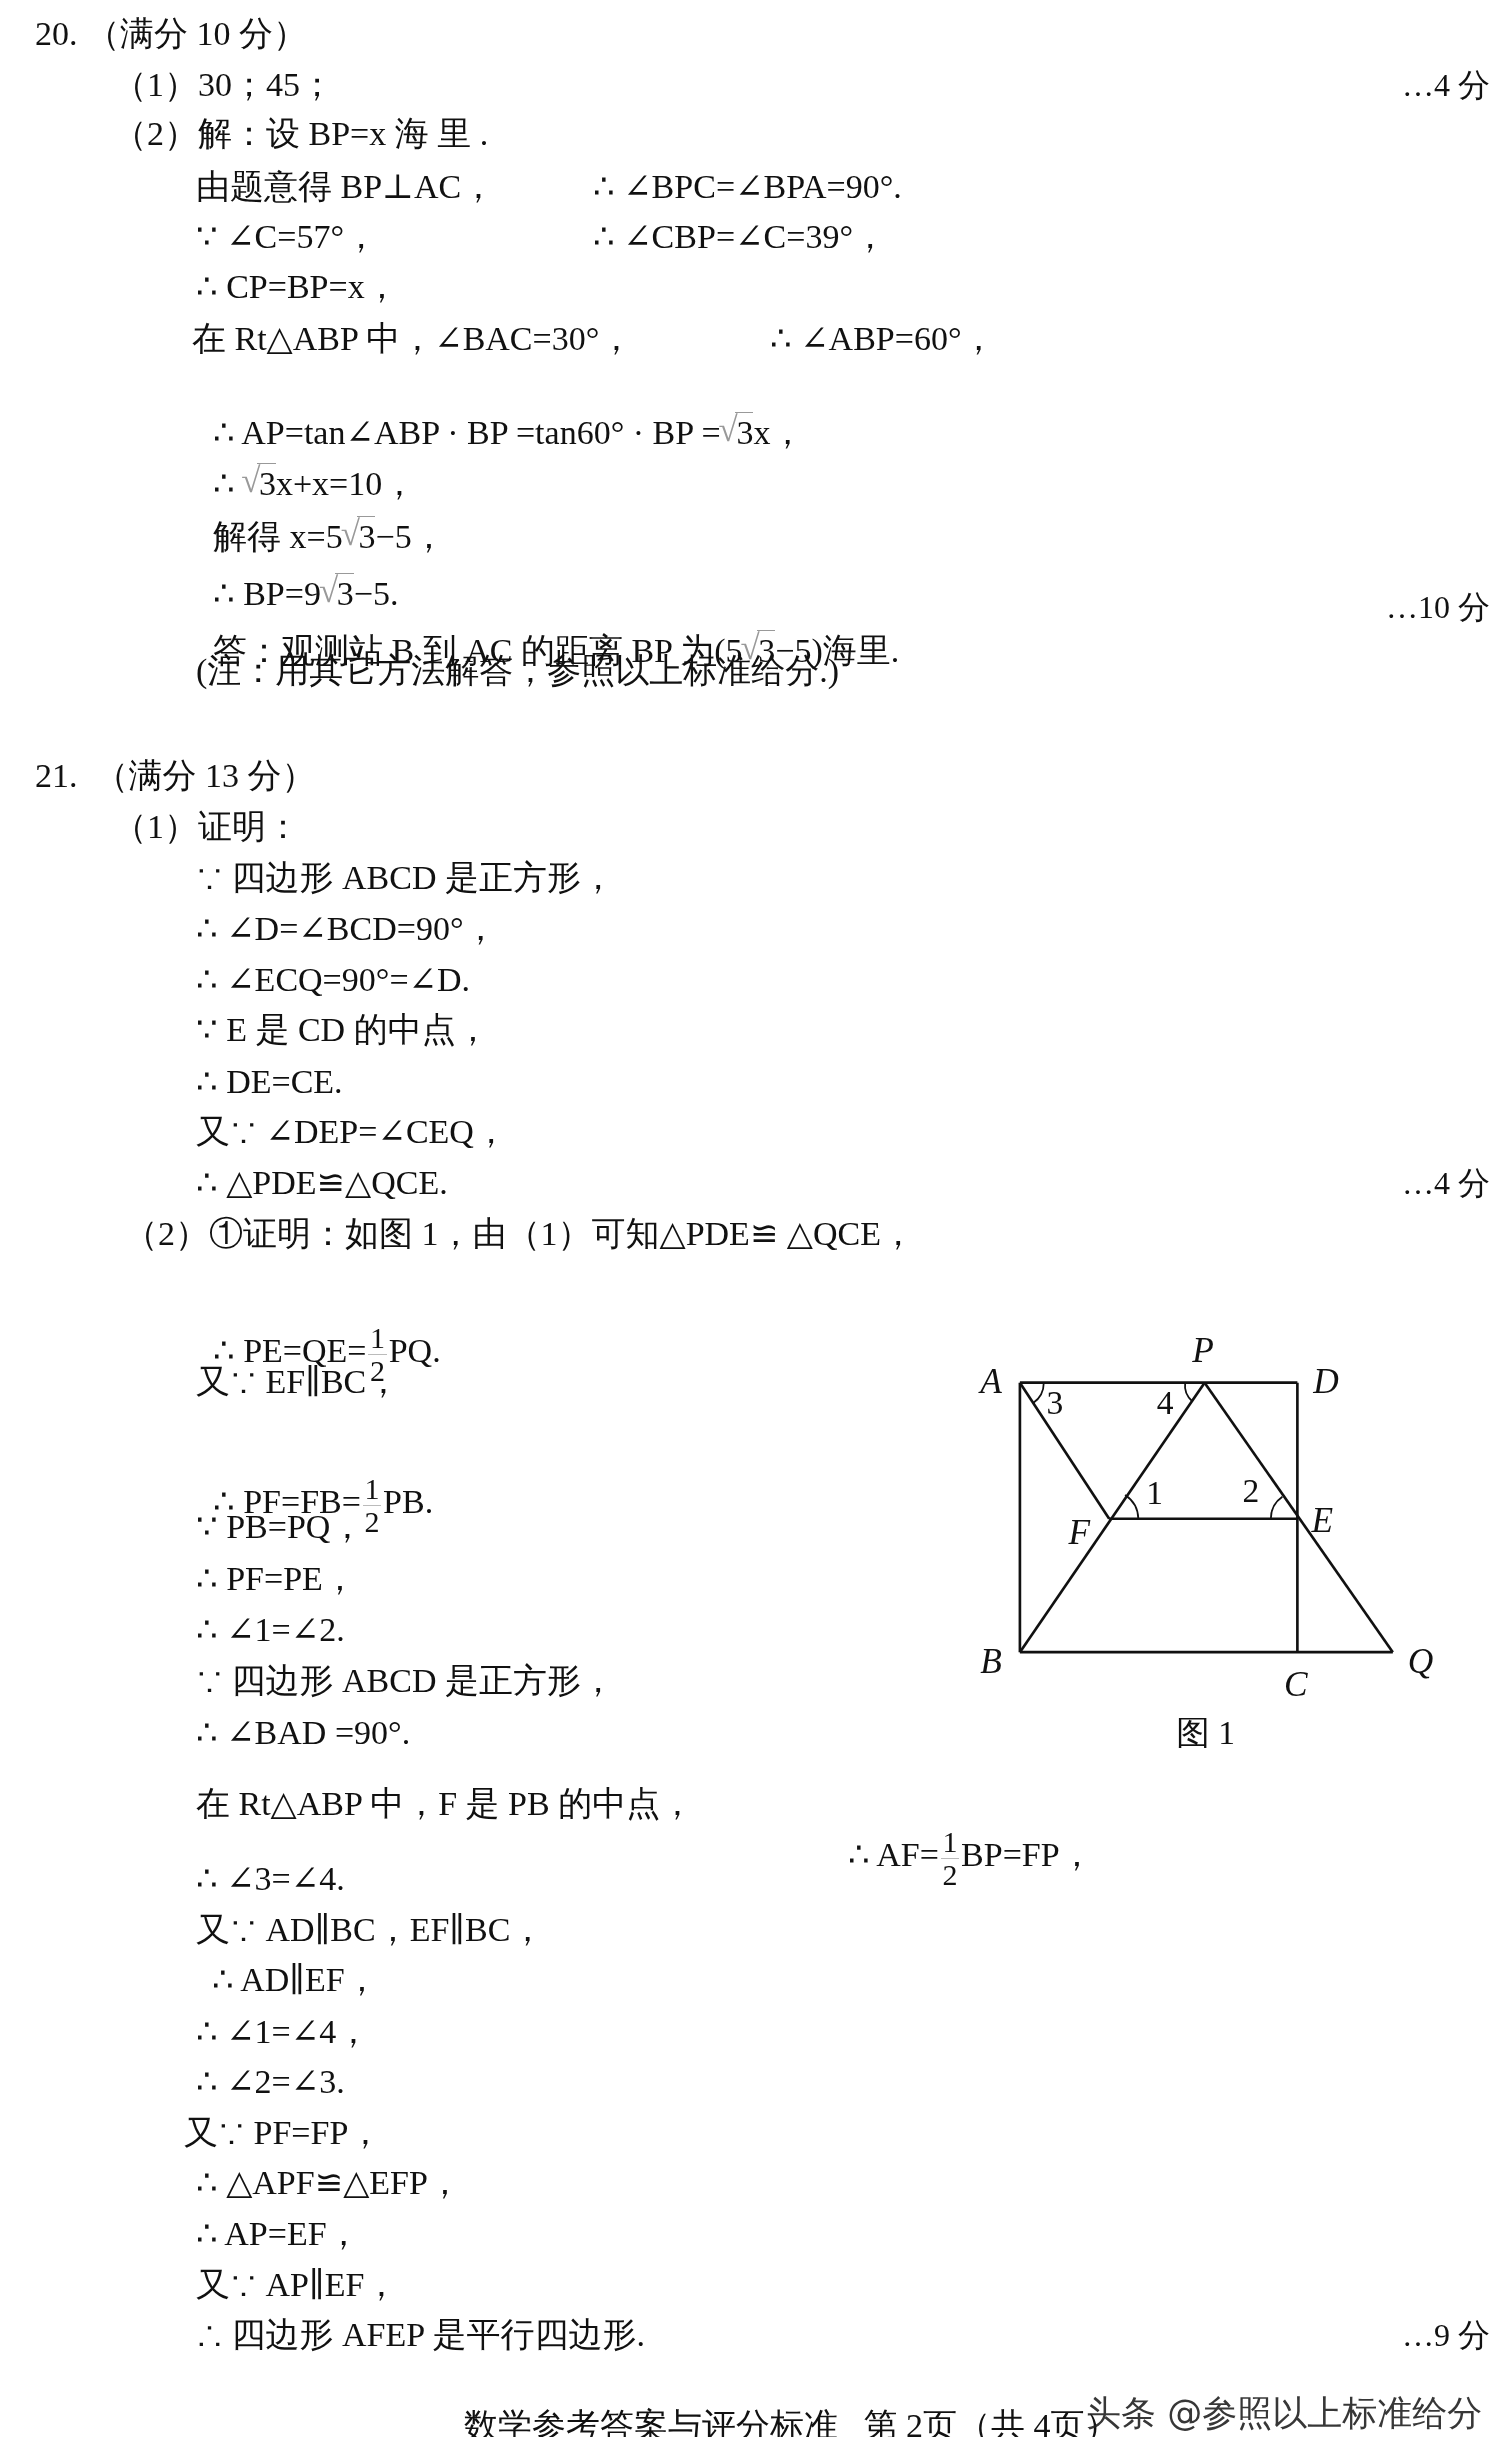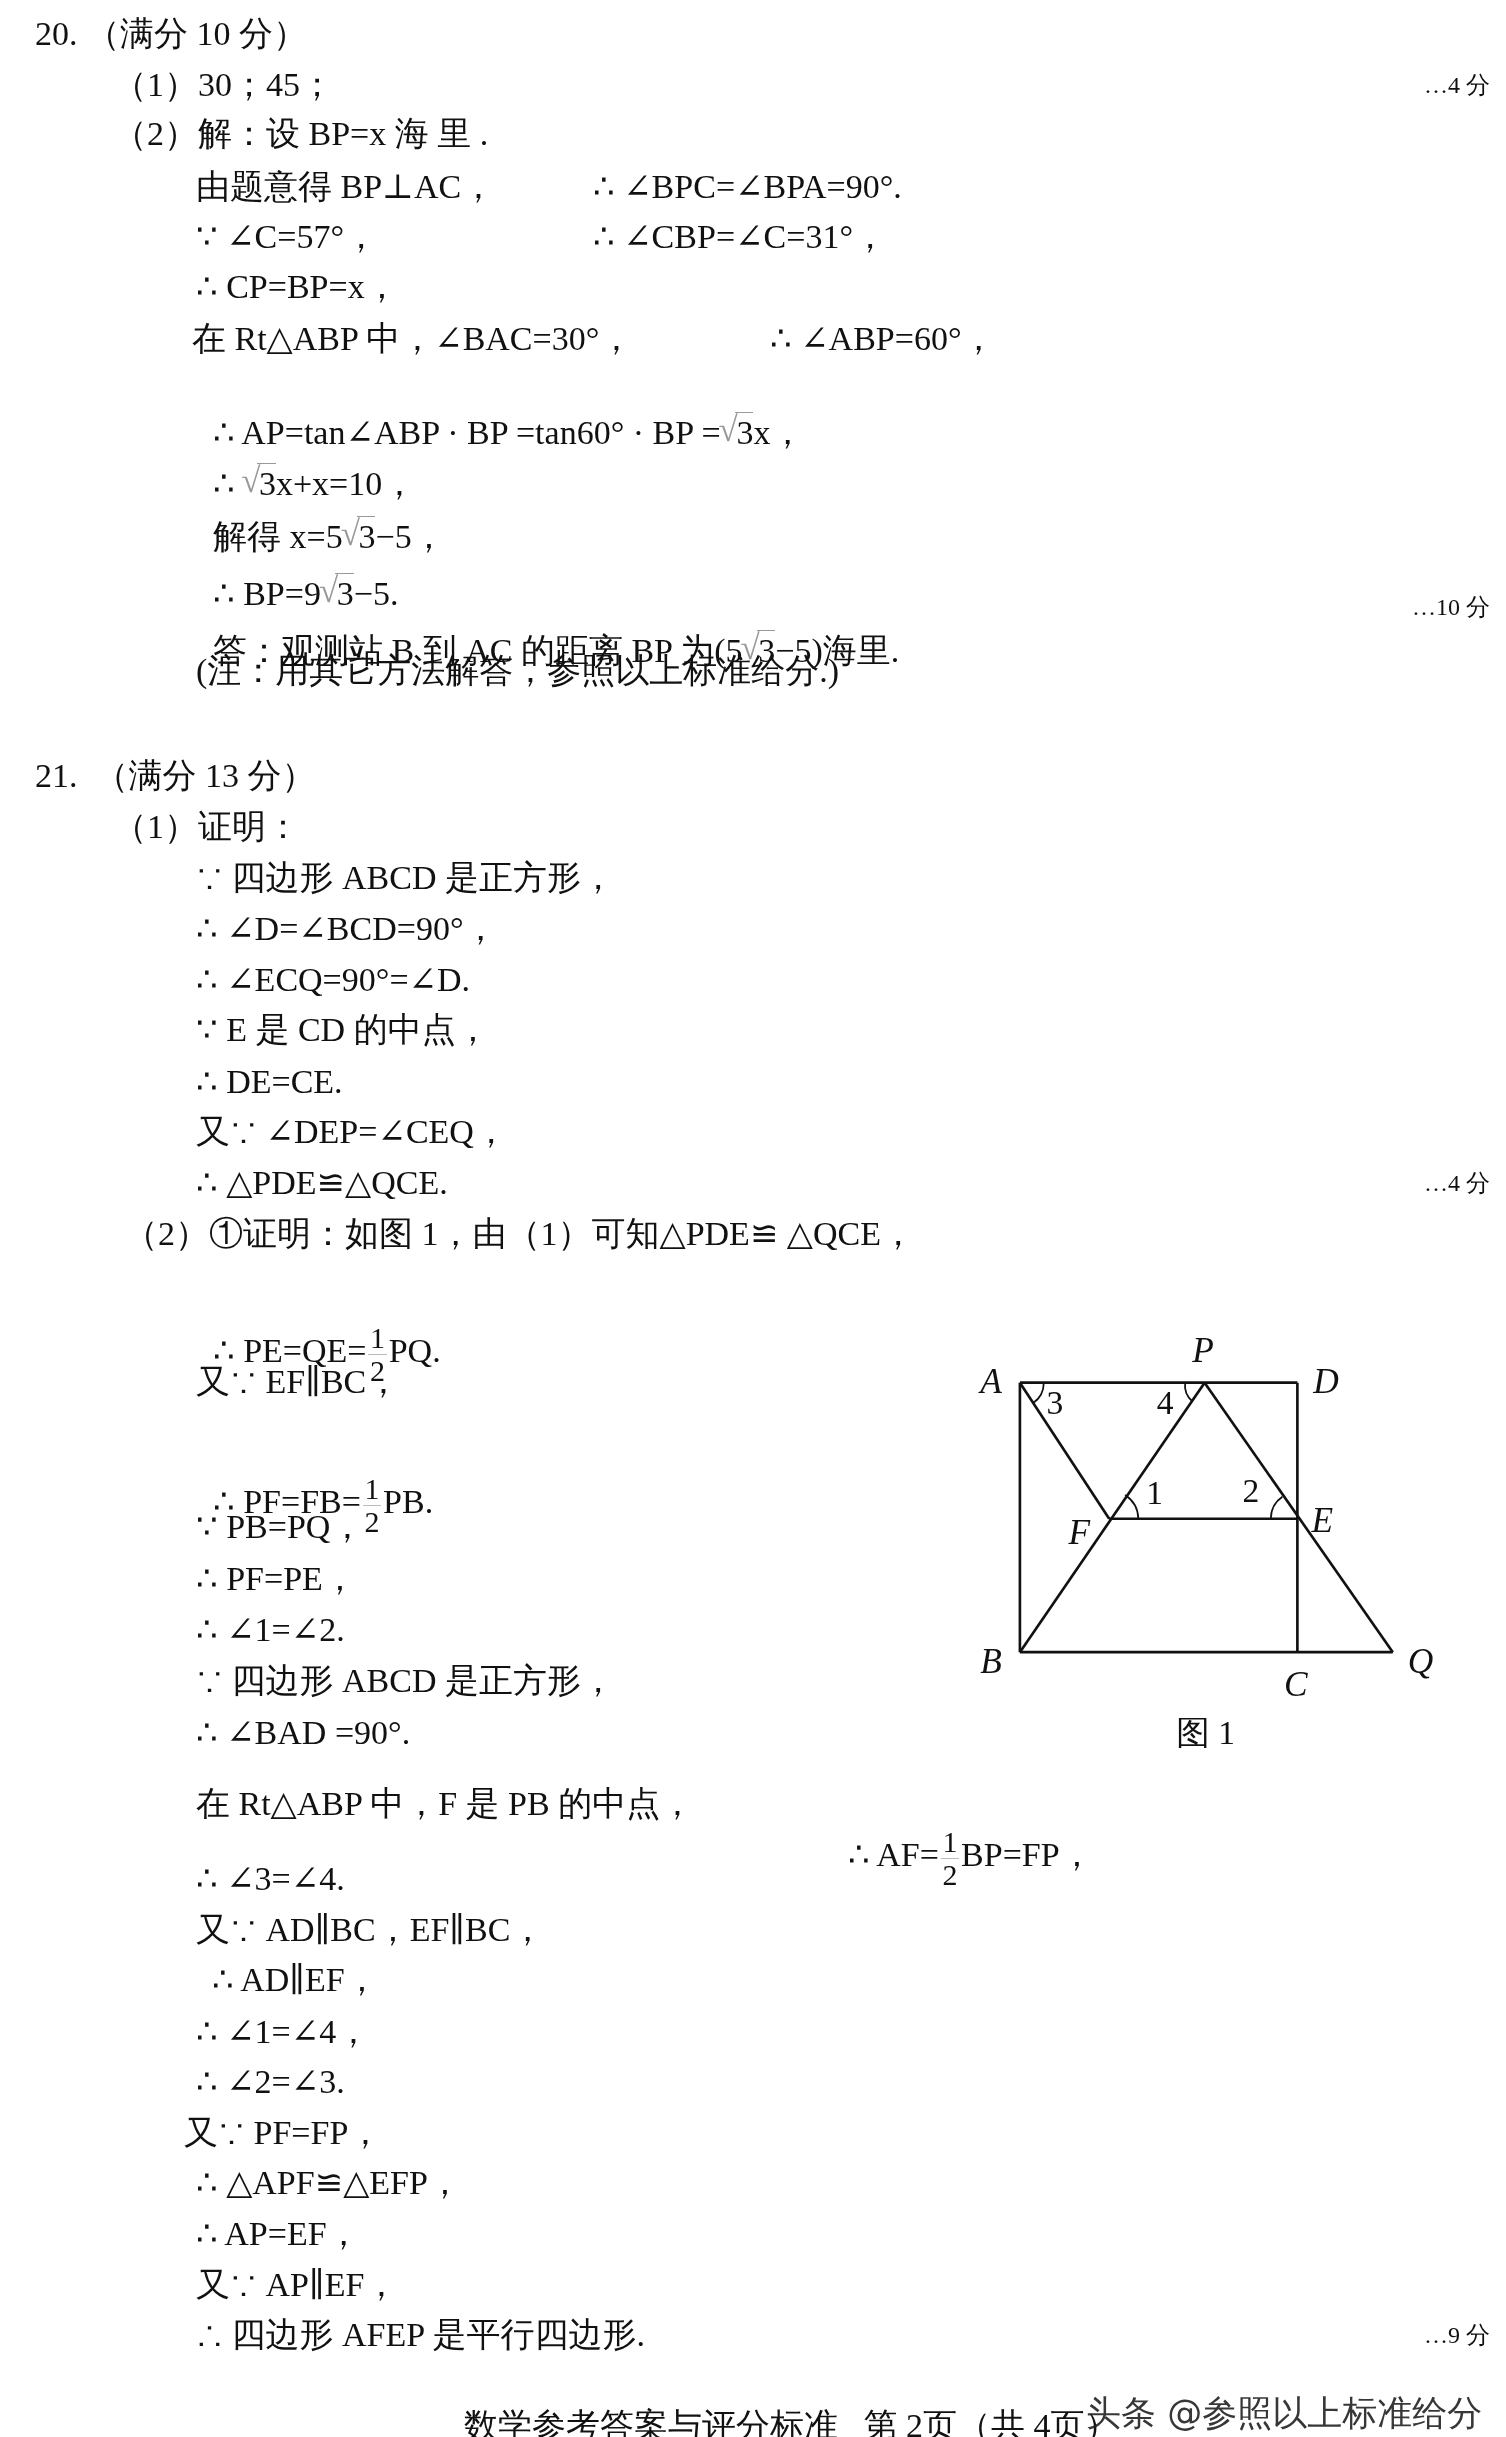--- a/index.html
+++ b/index.html
@@ -1,40 +1,40 @@
 <!DOCTYPE html>
 <html style="font-size:14px"><head>
 <meta charset="utf-8">
 <style>
   html, body { margin:0; padding:0; background:#ffffff; }
   body { width:1506px; height:2438px; position:relative; overflow:hidden;
          font-family:"Liberation Serif","DejaVu Serif",serif; color:#111; }
   .ln { position:absolute; font-size:34px; line-height:44px; white-space:pre; }
   .m { }
-  .score { position:absolute; font-size:24px; line-height:44px; right:16px; white-space:pre; }
+  .score { position:absolute; font-size:32px; line-height:44px; right:16px; white-space:pre; }
   .frac { display:inline-block; vertical-align:middle; text-align:center; font-size:30px; line-height:32px; margin:0 1.8px; }
   .frac span { display:block; }
   .frac .num { border-bottom:0.9px solid #bbb; padding:0 1.8px; }
   .sqrt { display:inline-block; border-top:0.9px solid #999; padding-left:1.8px; margin-left:14px; position:relative; line-height:39px; }
   .sqrt::before { content:"√"; position:absolute; left:-16px; top:-3.5px; color:#999; font-style:normal; font-size:35px; }
   #diagram { position:absolute; left:973px; top:1327px; }
   .footer { position:absolute; left:464px; top:2406px; font-size:34px; line-height:39px; white-space:pre; }
   .watermark { position:absolute; left:1086px; top:2390px; font-family:"DejaVu Sans","Liberation Sans",sans-serif; font-size:35px; color:#222; white-space:pre; opacity:0.9; }
 </style>
 </head>
 <body>
 
 <div class="ln" style="left:35px;top:12.4px">20. （满分 10 分）</div>
 <div class="ln" style="left:113px;top:63px">（1）30；45；</div>
 <div class="score" style="top:63px">…4 分</div>
 <div class="ln" style="left:113px;top:112px">（2）解：设 BP=x 海 里 .</div>
 <div class="ln" style="left:196px;top:165px">由题意得 BP⊥AC，</div>
 <div class="ln m" style="left:593px;top:165px">∴ ∠BPC=∠BPA=90°.</div>
 <div class="ln" style="left:196px;top:215px">∵ ∠C=57°，</div>
-<div class="ln m" style="left:593px;top:215px">∴ ∠CBP=∠C=31°，</div>
+<div class="ln m" style="left:593px;top:215px">∴ ∠CBP=∠C=39°，</div>
 <div class="ln m" style="left:196px;top:265px">∴ CP=BP=x，</div>
 <div class="ln" style="left:192px;top:317px">在 Rt△ABP 中，∠BAC=30°，</div>
 <div class="ln m" style="left:770px;top:317px">∴ ∠ABP=60°，</div>
 <div class="ln" style="left:196px;top:367px">
   <span>∴ AP=tan∠ABP · BP =tan60° · BP =</span><span class="sqrt">3</span><span class="m">x，</span>
 </div>
 <div class="ln" style="left:196px;top:418px">
   <span>∴ </span><span class="sqrt">3</span><span class="m">x+x=10，</span>
 </div>
 <div class="ln" style="left:196px;top:471px">

